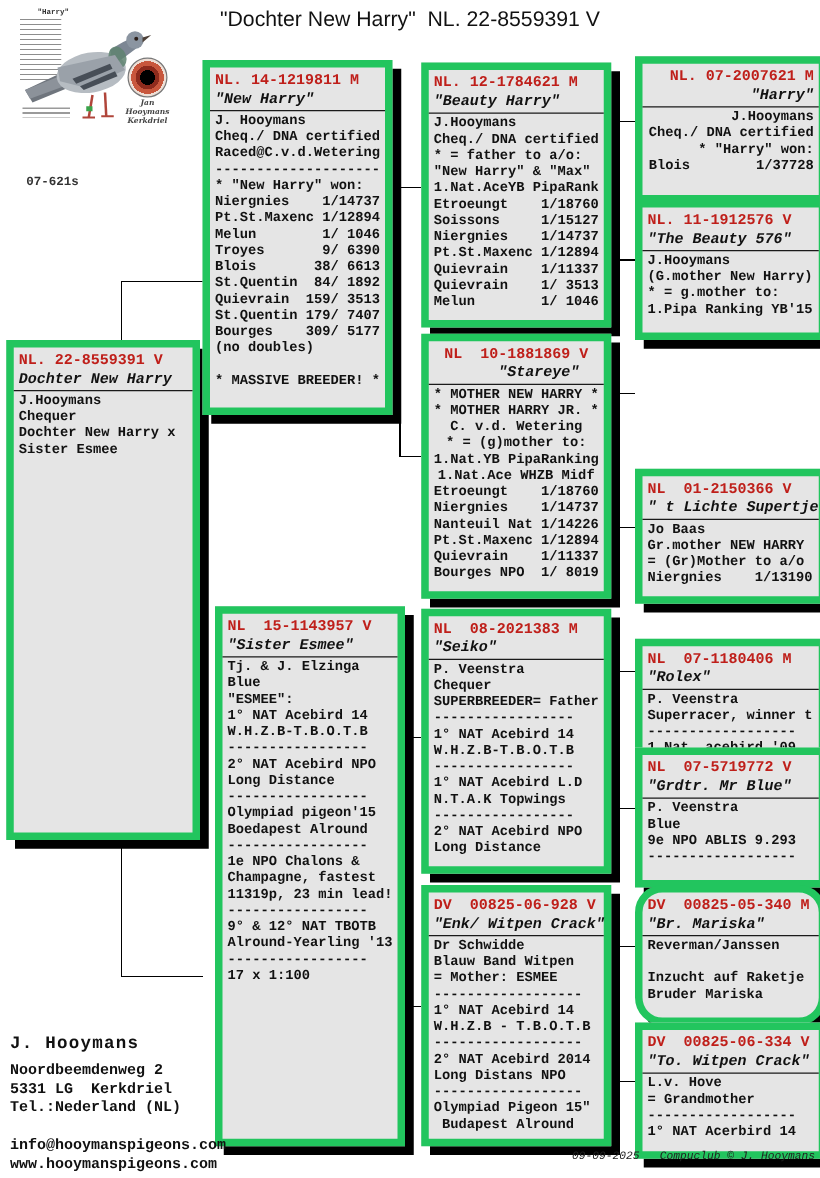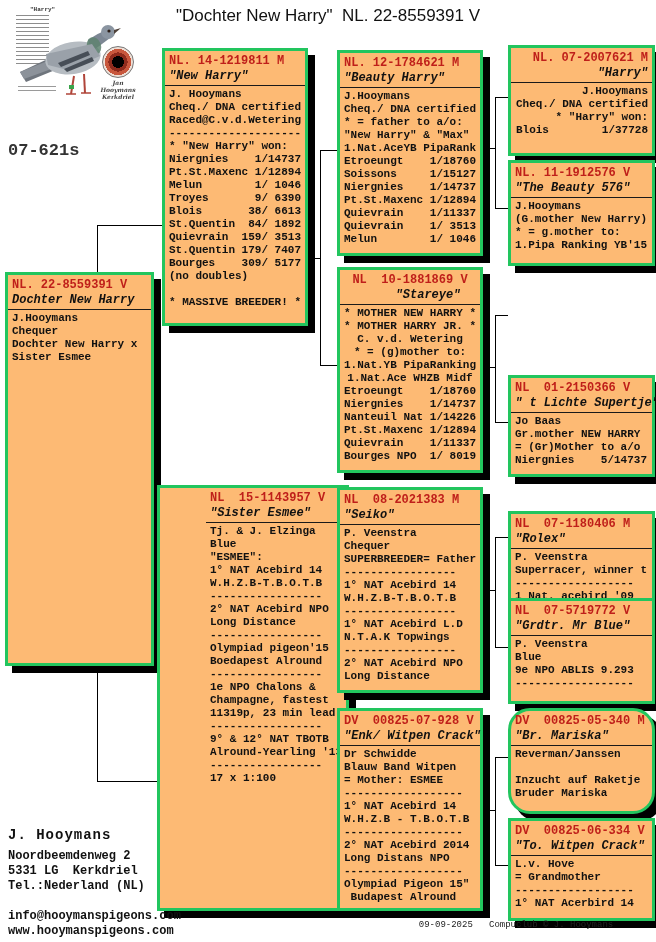--- a/index.html
+++ b/index.html
@@ -4,28 +4,28 @@
 <style>
   html,body{margin:0;padding:0;}
   #page{position:relative;width:656px;height:942px;background:#ffffff;overflow:hidden;
         font-family:"Liberation Mono","DejaVu Sans Mono",monospace;color:#111;}
   
   #title{position:absolute;left:0;top:6px;width:656px;text-align:center;
          font-family:"Liberation Sans","DejaVu Sans",sans-serif;font-size:17px;white-space:pre;}
   
   #lines{position:absolute;left:0;top:0;}
   
-  .box{position:absolute;background:#fdba74;border:3px solid #22c55e;box-shadow:7px 7px 0 #000;}
+  .box{position:absolute;background:#e5e5e5;border:6px solid #22c55e;box-shadow:7px 7px 0 #000;}
   .ring{color:#bf1f1a;font-weight:bold;font-size:12px;padding:3px 4px 0 4px;white-space:pre;}
   .pname{font-weight:bold;font-style:italic;font-size:12px;padding:1px 4px 2px 4px;
          border-bottom:1px solid #1a1a1a;white-space:pre;}
   .body{font-size:11px;line-height:13px;font-weight:bold;padding:2px 4px;white-space:pre;}
   #b-subject{left:5px;top:272px;width:143px;height:388px;}
   #b-new-harry{left:162px;top:48px;width:140px;height:272px;}
-  #b-sister-esmee{left:157px;top:485px;width:140px;height:420px;padding-left:46px;}
+  #b-sister-esmee{left:172px;top:485px;width:140px;height:420px;}
   #b-beauty-harry{left:337px;top:50px;width:140px;height:200px;}
   #b-stareye{left:337px;top:267px;width:140px;height:200px;text-align:center;}
   #b-seiko{left:337px;top:487px;width:140px;height:200px;}
   #b-enk{left:337px;top:708px;width:140px;height:197px;}
   #b-harry{left:508px;top:45px;width:141px;height:105px;text-align:right;}
   #b-beauty576{left:508px;top:160px;width:141px;height:100px;}
   #b-froome{left:508px;top:267px;width:141px;height:101px;}
   #b-lichte{left:508px;top:375px;width:141px;height:96px;}
   #b-rolex{left:508px;top:487px;width:141px;height:103px;margin-top:24px;}
   #b-grdtr{left:508px;top:598px;width:141px;height:100px;}
@@ -38,27 +38,27 @@
       background:repeating-linear-gradient(to bottom,#8d8d8d 0 1px,transparent 1px 4px);}
   #photo .signature{position:absolute;left:8px;top:80px;width:38px;height:8px;
       background:repeating-linear-gradient(to bottom,#9a9a9a 0 1px,transparent 1px 4px);}
   #photo svg{position:absolute;left:0;top:0;}
   #eye{position:absolute;left:92px;top:40px;width:30px;height:30px;border-radius:50%;
       border:1px solid #777;
       background:radial-gradient(circle,#000 0 28%,#8e2b1d 28% 45%,#c8573d 45% 62%,#eedfd6 62% 78%,#fff 78%);}
   #photo .caption{position:absolute;left:86px;top:73px;width:44px;text-align:center;
       font-family:"DejaVu Serif",serif;font-style:italic;font-weight:bold;font-size:6px;
       line-height:7px;color:#444;}
-  #ring-code{position:absolute;left:8px;top:141px;font-size:17px;font-weight:bold;color:#333;}
+  #ring-code{position:absolute;left:21px;top:141px;font-size:10px;font-weight:bold;color:#333;}
   
   #footer-left{position:absolute;left:8px;top:827px;}
   #footer-left .owner{font-size:14px;font-weight:bold;letter-spacing:1px;}
   #footer-left .addr{margin-top:6px;font-size:12px;font-weight:bold;line-height:15px;white-space:pre;}
-  #footer-right{position:absolute;left:380px;top:920px;width:272px;text-align:center;
-      font-size:9px;color:#222;white-space:pre;}
+  #footer-right{position:absolute;left:380px;top:920px;width:272px;text-align:right;
+      font-size:9px;font-style:italic;color:#222;white-space:pre;}
 </style>
 </head>
 <body>
 
 <div id="page">
 
   <div id="title">"Dochter New Harry"  NL. 22-8559391 V</div>
 
   <div id="photo">
     <div class="tag">"Harry"</div>
@@ -196,21 +196,21 @@
 1° NAT Acebird 14
 W.H.Z.B-T.B.O.T.B
 -----------------
 1° NAT Acebird L.D
 N.T.A.K Topwings
 -----------------
 2° NAT Acebird NPO
 Long Distance</div>
   </div>
   <div class="box" id="b-enk">
-    <div class="ring">DV  00825-07-928 V</div>
+    <div class="ring">DV  00825-06-928 V</div>
     <div class="pname">"Enk/ Witpen Crack"</div>
     <div class="body">Dr Schwidde
 Blauw Band Witpen
 = Mother: ESMEE
 ------------------
 1° NAT Acebird 14
 W.H.Z.B - T.B.O.T.B
 ------------------
 2° NAT Acebird 2014
 Long Distans NPO
@@ -234,21 +234,21 @@
 (G.mother New Harry)
 * = g.mother to:
 1.Pipa Ranking YB'15</div>
   </div>
   <div class="box" id="b-lichte">
     <div class="ring">NL  01-2150366 V</div>
     <div class="pname">" t Lichte Supertje"</div>
     <div class="body">Jo Baas
 Gr.mother NEW HARRY
 = (Gr)Mother to a/o
-Niergnies    5/14737</div>
+Niergnies    1/13190</div>
   </div>
   <div class="box" id="b-rolex">
     <div class="ring">NL  07-1180406 M</div>
     <div class="pname">"Rolex"</div>
     <div class="body">P. Veenstra
 Superracer, winner t
 ------------------
 1 Nat. acebird '09</div>
   </div>
   <div class="box" id="b-grdtr">

